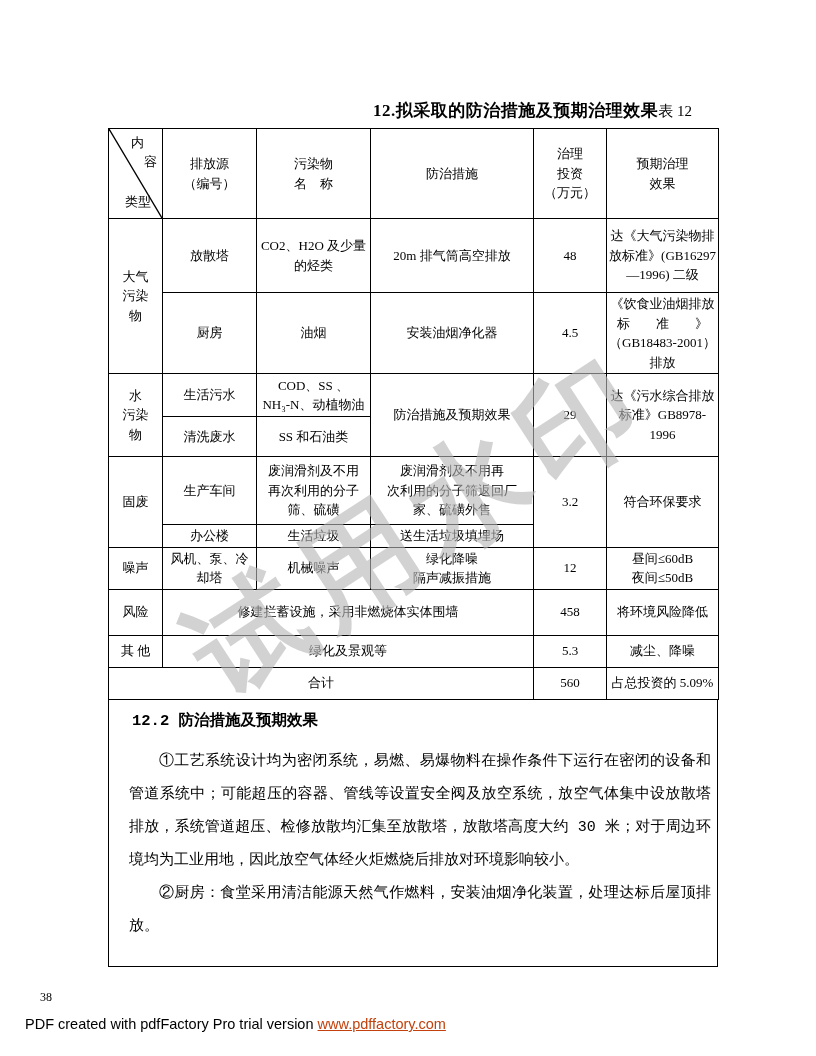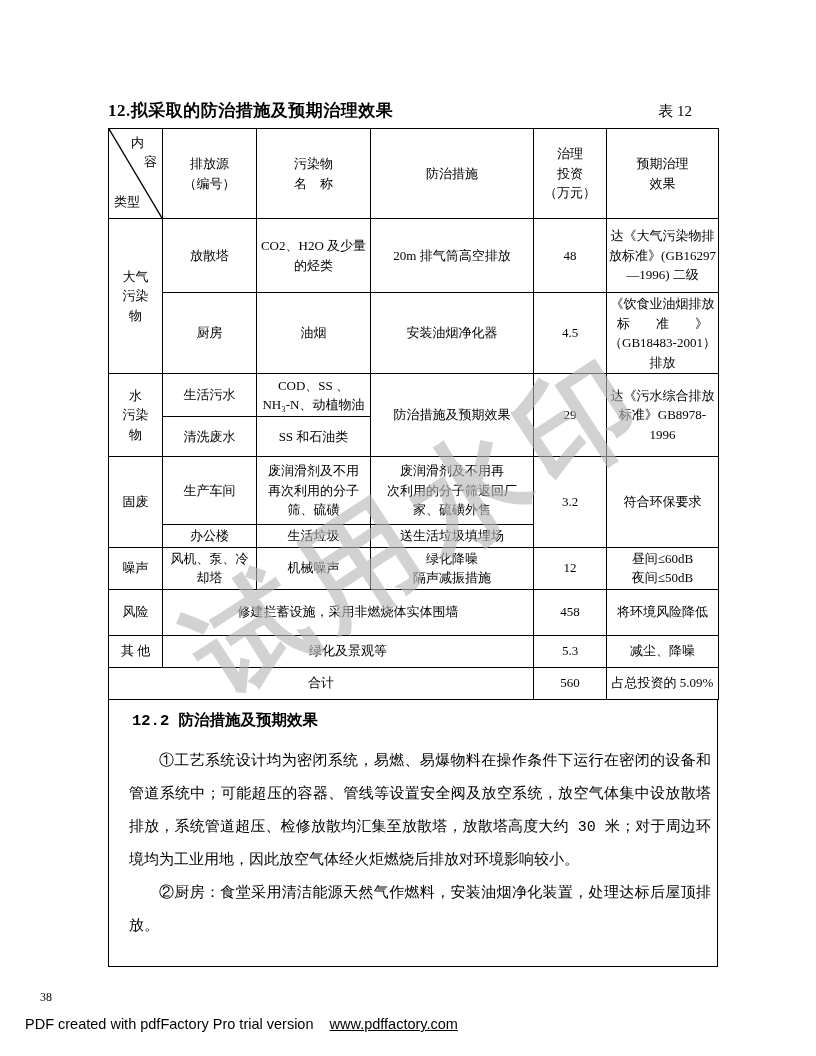--- a/index.html
+++ b/index.html
@@ -3,21 +3,21 @@
 <meta charset="utf-8">
 <style>
   html,body { margin:0; padding:0; background:#ffffff; }
   .page {
     position:relative; width:816px; height:1056px; background:#ffffff;
     font-family:"Liberation Serif","DejaVu Serif",serif; color:#000;
     overflow:hidden;
   }
   .title-row {
     position:absolute; left:108px; top:99px; width:610px;
-    display:flex; justify-content:space-between; align-items:baseline;
+    display:flex; justify-content:flex-end; align-items:baseline;
   }
   .doc-title { font-size:17px; font-weight:bold; margin:0; letter-spacing:0.5px; }
   .table-label { font-size:15px; padding-right:26px; }
 
   .content { position:absolute; left:108px; top:128px; width:610px; }
 
   table.meas {
     border-collapse:collapse; table-layout:fixed; width:610px;
     border:1.5px solid #000;
   }
@@ -27,41 +27,41 @@
     overflow:hidden;
   }
   td.ta-left { text-align:left; padding-left:5px; }
   tr.rh-head{height:90px} tr.rh-74{height:74px} tr.rh-43{height:43px}
   tr.rh-40{height:40px} tr.rh-68{height:68px} tr.rh-22{height:22px}
   tr.rh-42{height:42px} tr.rh-46{height:46px} tr.rh-32{height:32px}
 
   td.corner { position:relative; padding:0; }
   .corner svg { position:absolute; left:0; top:0; width:100%; height:100%; }
   .corner-top { position:absolute; top:5px; left:22px; text-align:left; white-space:pre-line; line-height:1.45; font-size:13px;}
-  .corner-bottom { position:absolute; bottom:7px; left:5px; font-size:13px; }
+  .corner-bottom { position:absolute; bottom:7px; left:16px; font-size:13px; }
 
   .section-box {
     border:1.5px solid #000; border-top:none; box-sizing:border-box;
     height:267px; padding:8px 6px 6px 20px;font-family:Liberation Mono, monospace;
   }
   .section-heading { font-size:15.5px; font-weight:bold; margin:2px 0 14px 3px; }
   .section-box p {
     font-size:15px; line-height:33px; margin:0; text-align:justify;
     text-indent:2em; white-space:normal;
   }
 
   .page-number {
     position:absolute; left:0; top:990px; width:100%;
     text-align:left; font-size:12px;padding-left:40px;
   }
   .pdf-footer {
     position:absolute; left:25px; top:1016px;
     font-family:"Liberation Sans",sans-serif; font-size:14.5px;
   }
-  .pdf-footer a { color:#000000; text-decoration:underline; cursor:pointer;margin-left:12px; }
+  .pdf-footer a { color:#c2410c; text-decoration:underline; cursor:pointer; }
 
   .watermark {
     position:absolute; left:120px; top:330px; width:600px; height:390px;
     display:flex; align-items:center; justify-content:center;
     transform:rotate(-33deg); pointer-events:none; z-index:5;
     font-size:116px; font-weight:bold; letter-spacing:14px;
     color:rgba(182,182,182,0.62);
   }
 </style>
 </head>

